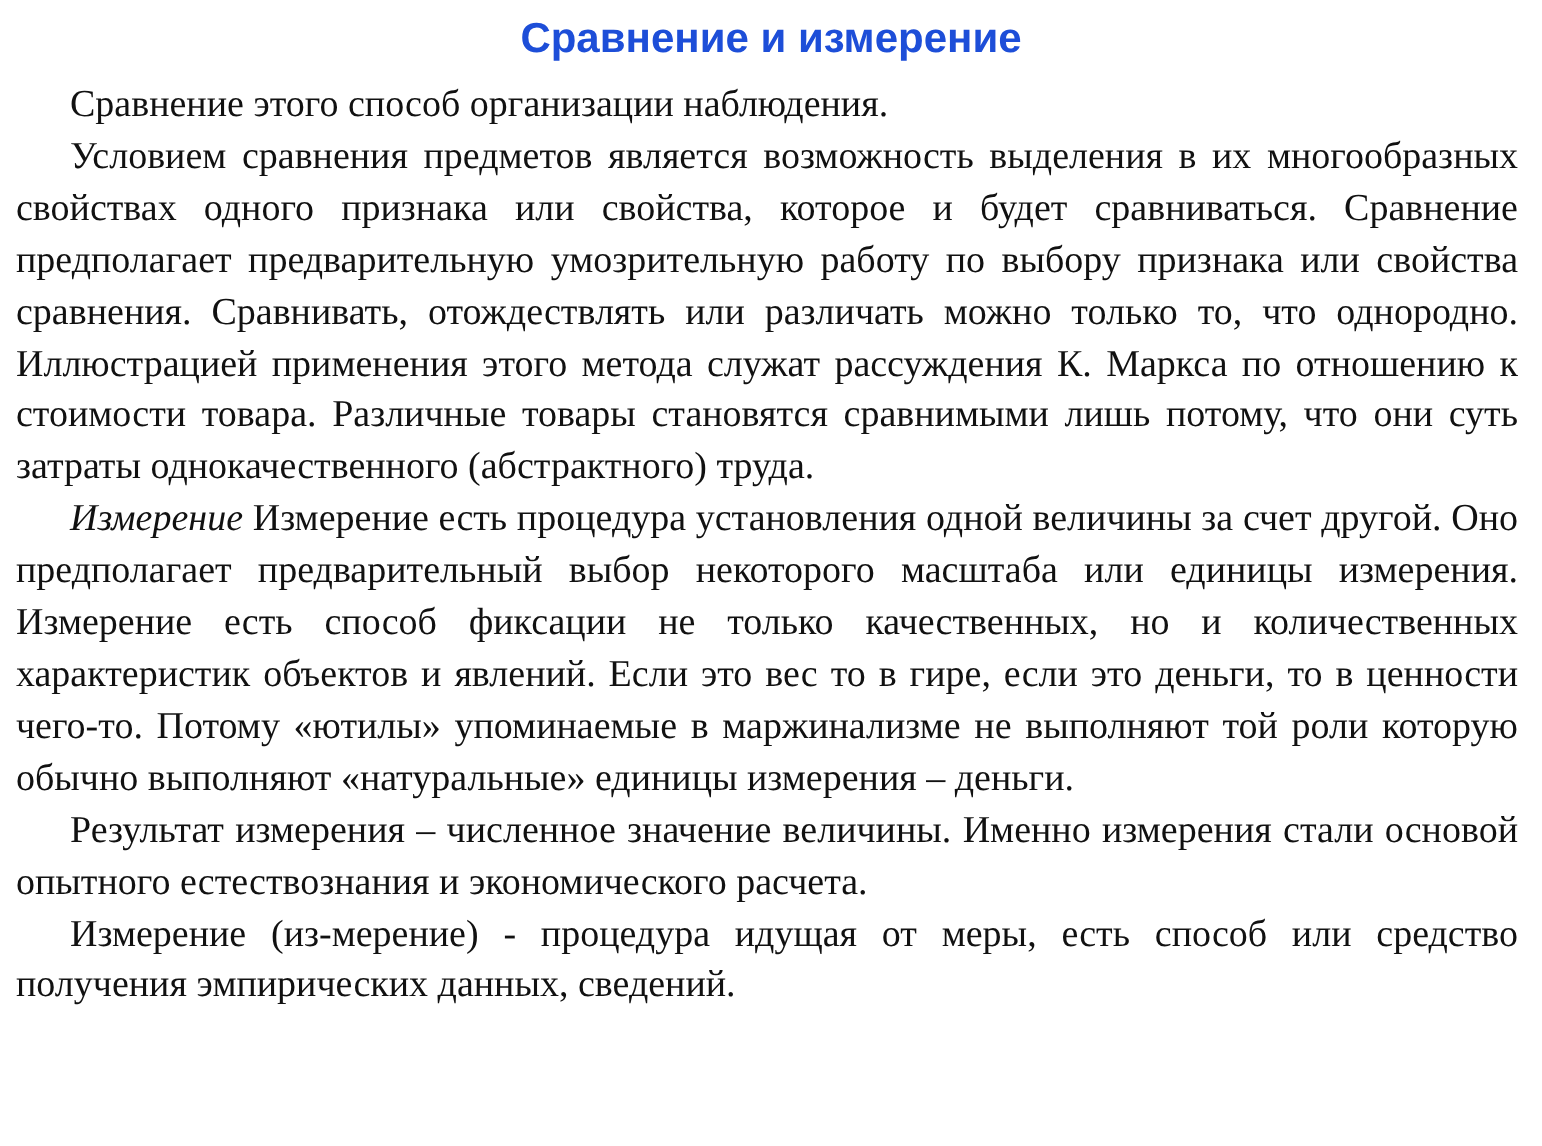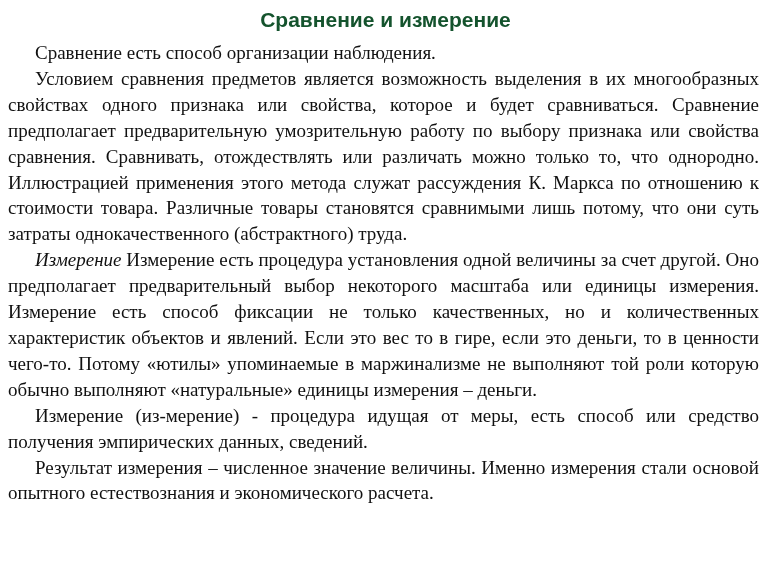--- a/index.html
+++ b/index.html
@@ -24,21 +24,21 @@
     .title {
       position: absolute;
       left: 0;
       top: 3px;
       width: 771px;
       text-align: center;
       font-family: "Liberation Sans", sans-serif;
       font-weight: bold;
       font-size: 21px;
       line-height: 34px;
-      color: #14532d;
+      color: #1d4ed8;
       margin: 0;
     }
     .body-text {
       position: absolute;
       left: 8px;
       top: 40px;
       width: 751px;
       font-family: "Liberation Serif", serif;
       font-size: 19px;
       line-height: 25.9px;
@@ -59,23 +59,23 @@
       font-weight: normal;
     }
   </style>
 </head>
 <body>
 
 <div class="slide">
   <h1 class="title">Сравнение и измерение</h1>
 
   <div class="body-text">
-    <p class="para last-line-left"><span class="term-italic">Сравнение</span><span> есть способ организации наблюдения.</span></p>
+    <p class="para last-line-left"><span class="term-italic">Сравнение</span><span> этого способ организации наблюдения.</span></p>
 
     <p class="para last-line-left"><span>Условием сравнения предметов является возможность выделения в их многообразных свойствах одного признака или свойства, которое и будет сравниваться. Сравнение предполагает предварительную умозрительную работу по выбору признака или свойства сравнения. Сравнивать, отождествлять или различать можно только то, что однородно. Иллюстрацией применения этого метода служат рассуждения К. Маркса по отношению к стоимости товара. Различные товары становятся сравнимыми лишь потому, что они суть затраты однокачественного (абстрактного) труда.</span></p>
 
     <p class="para last-line-left"><span class="term-bold-italic">Измерение</span><span> Измерение есть процедура установления одной величины за счет другой. Оно предполагает предварительный выбор некоторого масштаба или единицы измерения. Измерение есть способ фиксации не только качественных, но и количественных характеристик объектов и явлений. Если это вес то в гире, если это деньги, то в ценности чего-то. Потому «ютилы» упоминаемые в маржинализме не выполняют той роли которую обычно выполняют «натуральные» единицы измерения – деньги.</span></p>
 
+    <p class="para last-line-left"><span>Результат измерения – численное значение величины. Именно измерения стали основой опытного естествознания и экономического расчета.</span></p>
+
     <p class="para last-line-left"><span>Измерение (из-мерение) - процедура идущая от меры, есть  способ или средство получения эмпирических данных, сведений.</span></p>
-
-    <p class="para last-line-left"><span>Результат измерения – численное значение величины. Именно измерения стали основой опытного естествознания и экономического расчета.</span></p>
   </div>
 </div>
 
 </body></html>

